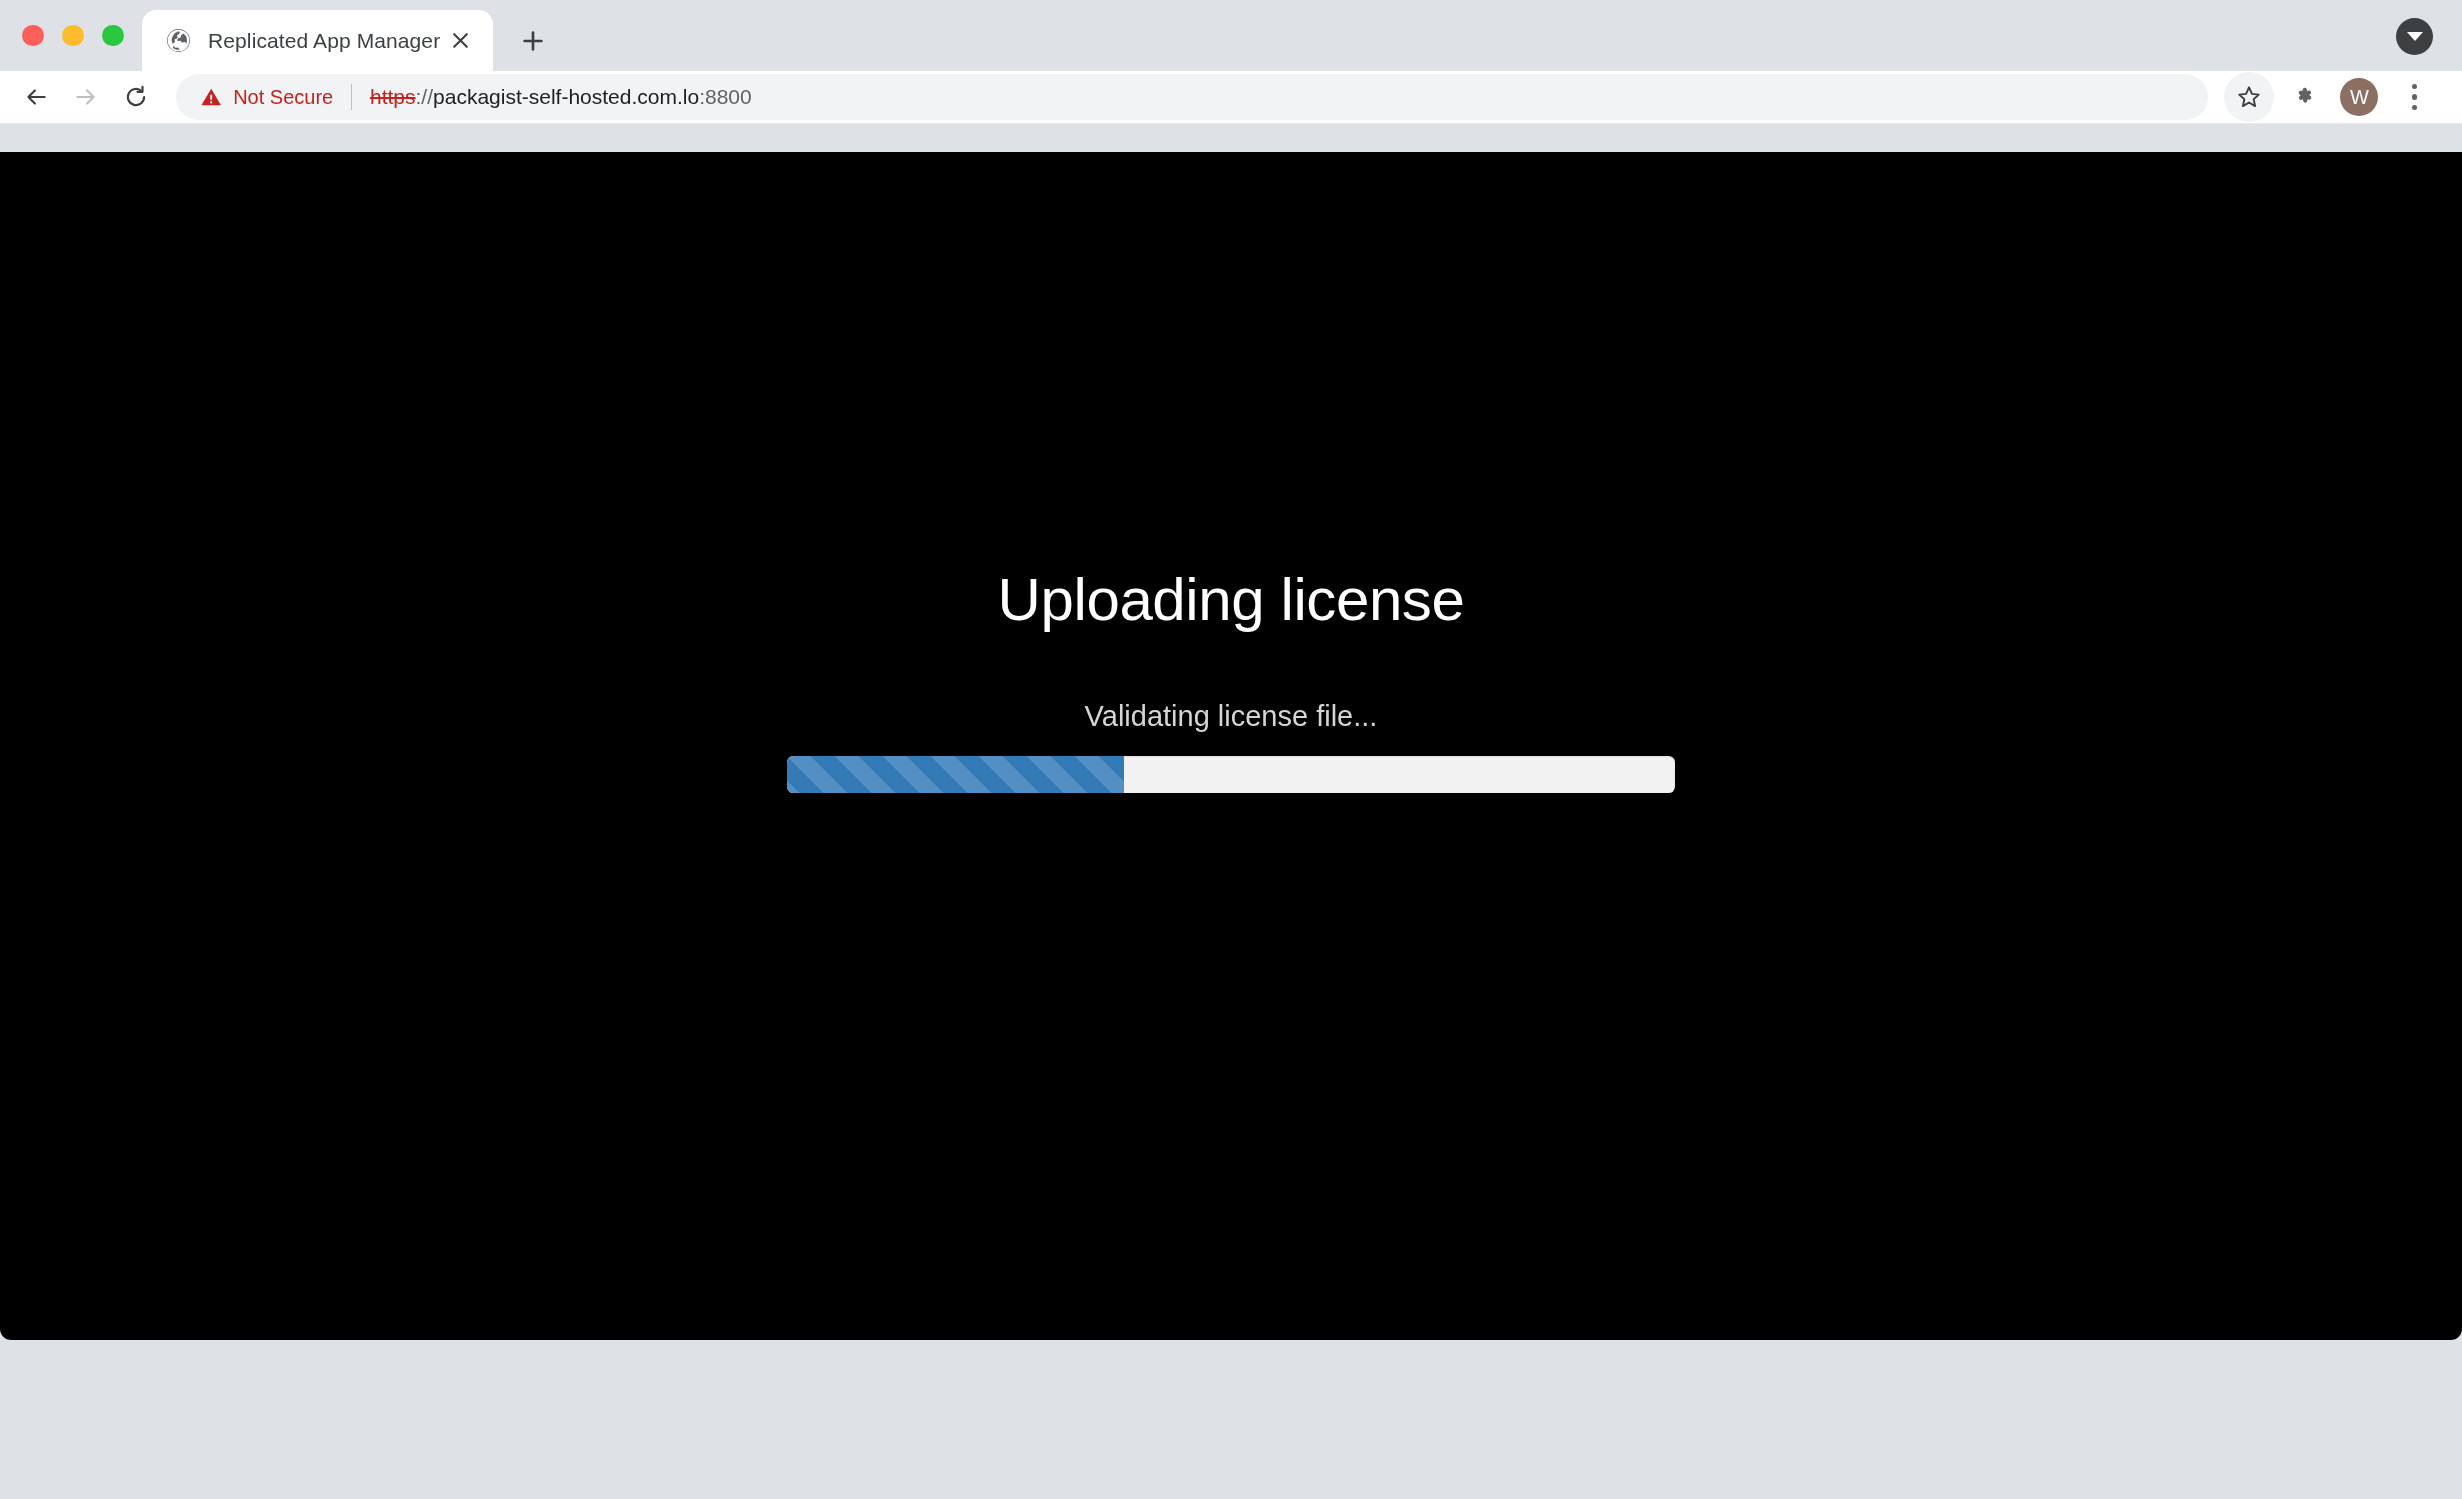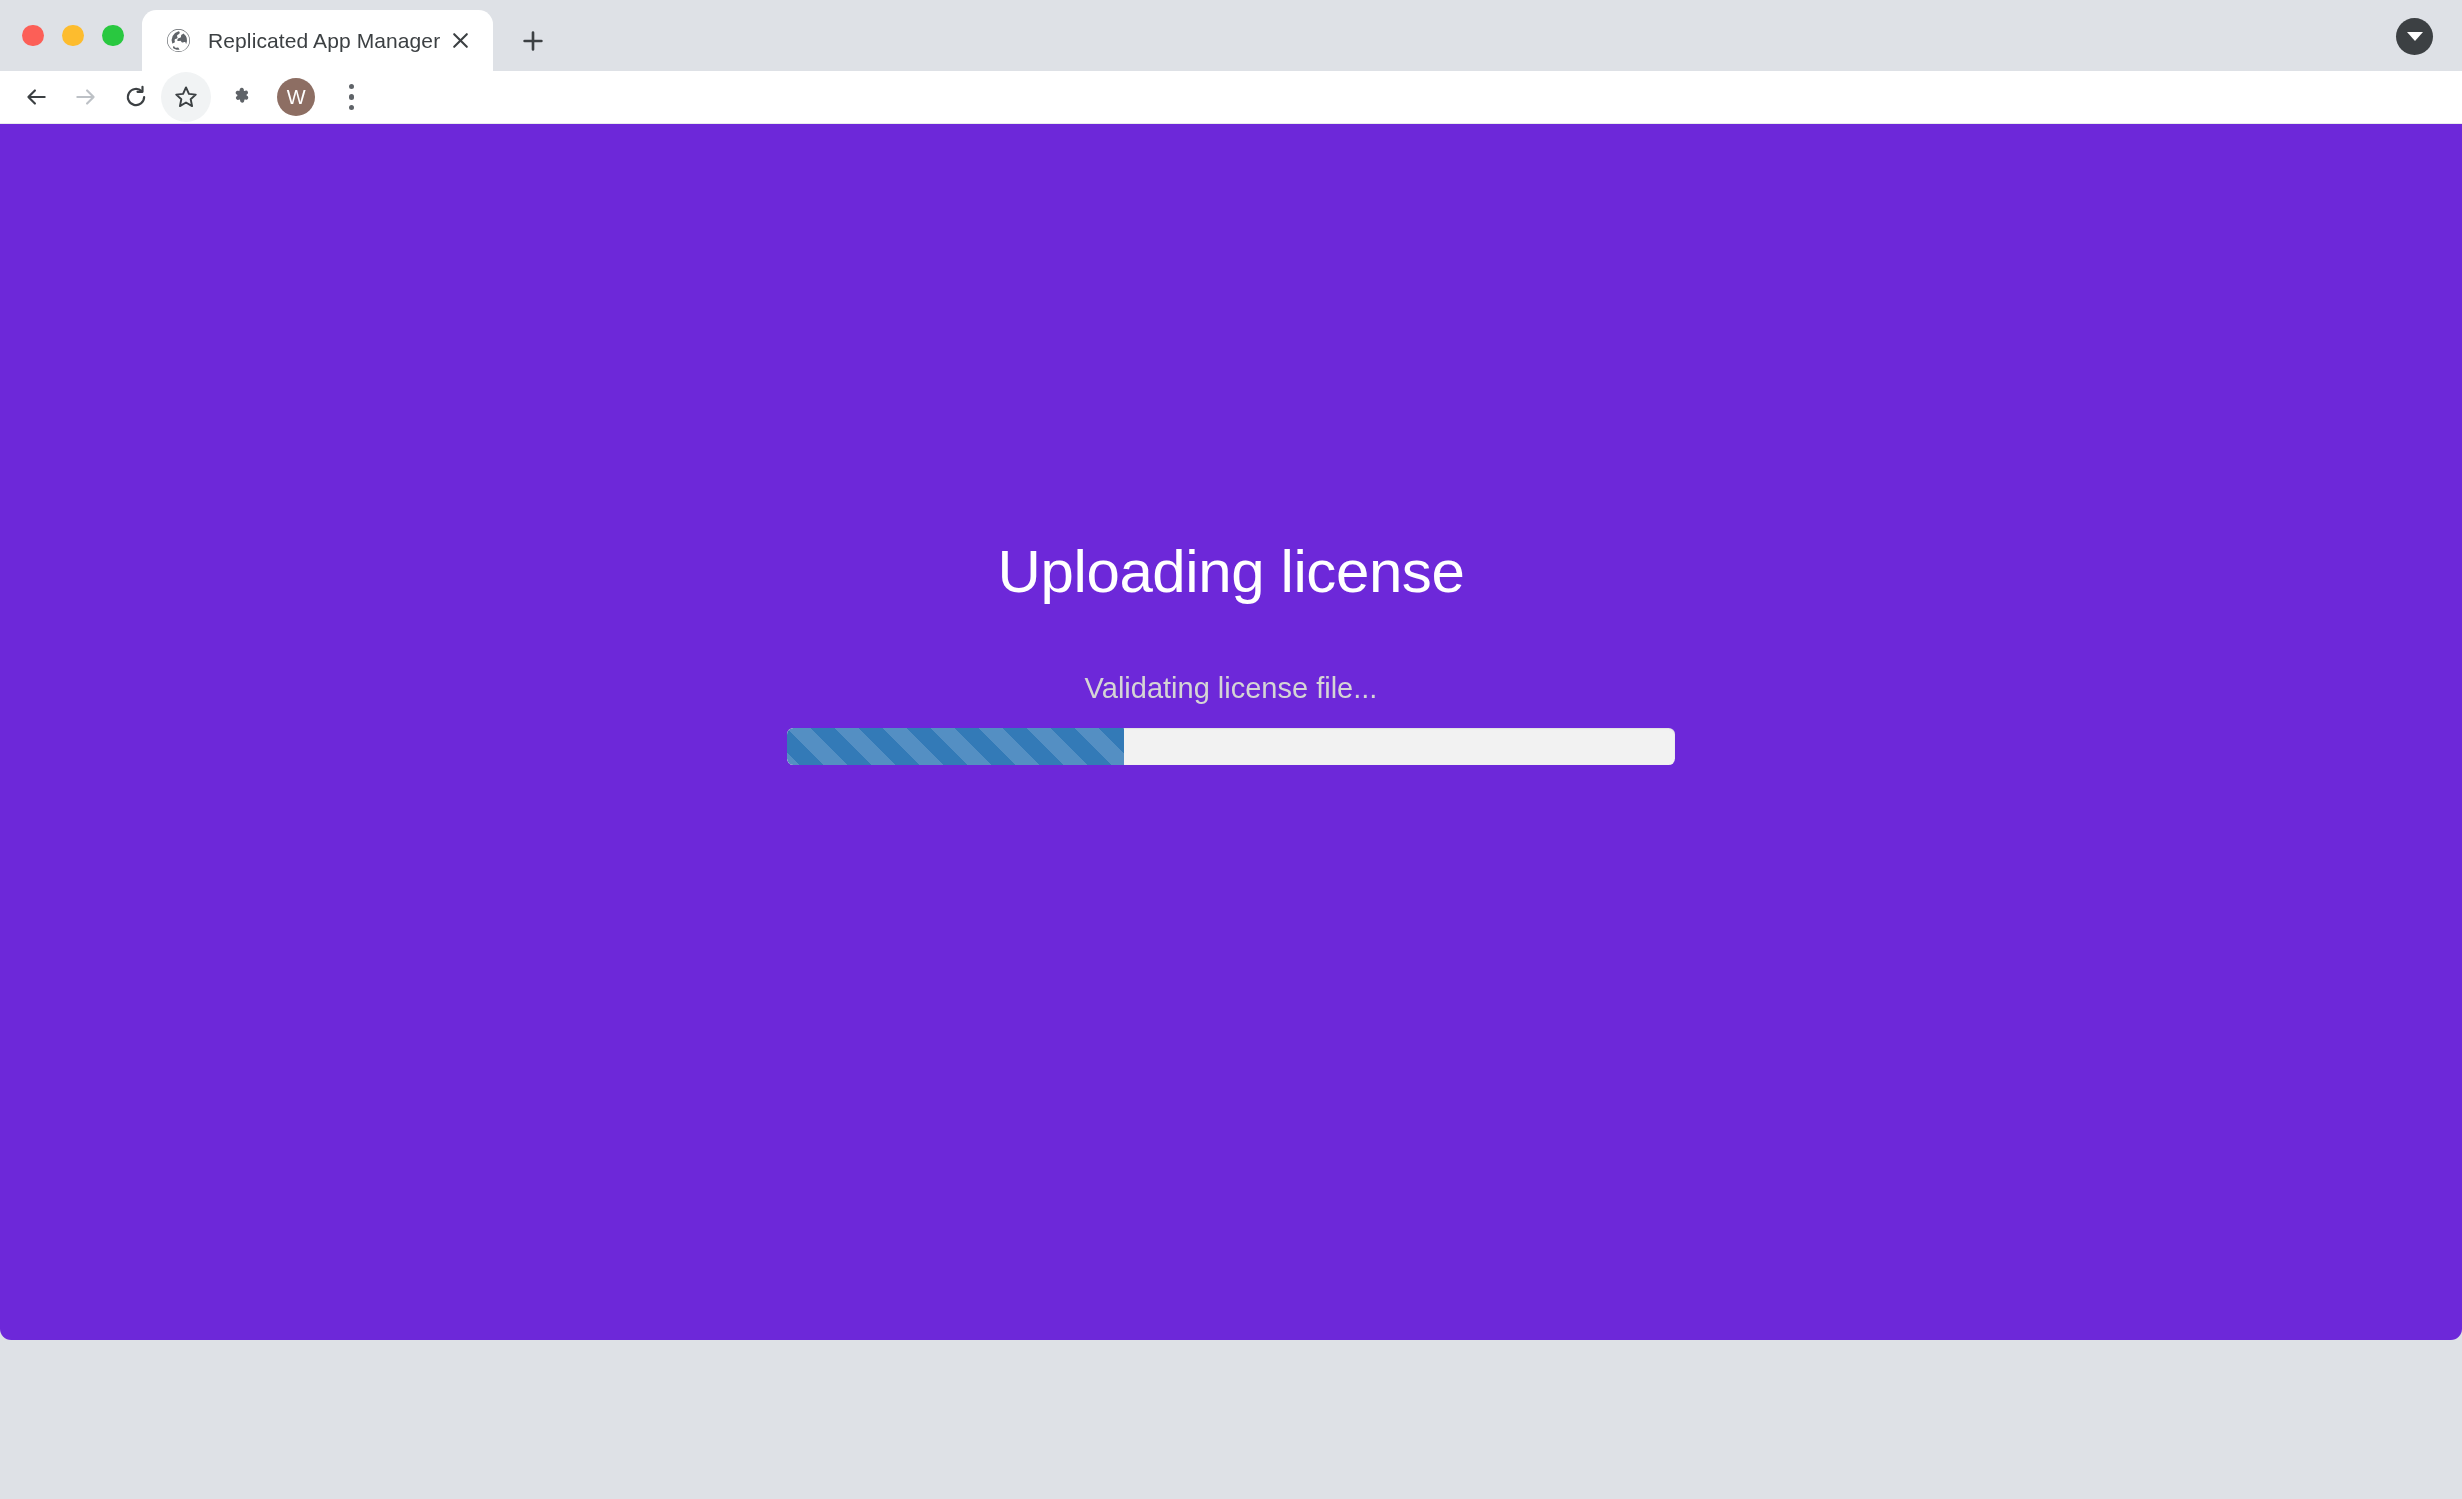--- a/index.html
+++ b/index.html
@@ -318,20 +318,39 @@
       </svg>
     </div>
 
     <div class="nav-btn">
       <svg width="26" height="26" viewBox="0 0 24 24">
         <path d="M19.5 12a7.5 7.5 0 1 1-2.2-5.3" stroke="#3c4043" stroke-width="2" fill="none" stroke-linecap="round"></path>
         <path d="M18 2.6 V7.2 H13.4" stroke="#3c4043" stroke-width="2" fill="none" stroke-linecap="round" stroke-linejoin="round"></path>
       </svg>
     </div>
 
+    <div class="omnibox">
+      <div class="security-chip">
+        <span class="warn-icon">
+          <svg width="22.4" height="22.4" viewBox="0 0 24 24">
+            <path d="M12 3 L22.5 20.5 H1.5 Z" fill="#c5221f"></path>
+            <rect x="11" y="9" width="2" height="6" rx="1" fill="#ffffff"></rect>
+            <circle cx="12" cy="17.6" r="1.2" fill="#ffffff"></circle>
+          </svg>
+        </span>
+        <span class="security-text">Not Secure</span>
+      </div>
+      <span class="omni-divider"></span>
+      <span class="url">
+        <span class="url-scheme">https</span>
+          <span class="url-sep">://</span>
+          <span class="url-host">packagist-self-hosted.com.lo</span>
+          <span class="url-port">:8800</span>
+      </span>
+    </div>
 
     <div class="toolbar-right">
       <div class="icon-btn star-btn">
         <svg width="26" height="26" viewBox="0 0 24 24">
           <path d="M12 3.2 L14.7 9.1 L21 9.8 L16.3 14 L17.6 20.4 L12 17.1 L6.4 20.4 L7.7 14 L3 9.8 L9.3 9.1 Z" fill="none" stroke="#3c4043" stroke-width="1.8" stroke-linejoin="round"></path>
         </svg>
       </div>
 
       <div class="icon-btn">
         <svg width="26" height="26" viewBox="0 0 24 24">
@@ -344,21 +363,21 @@
       <div class="icon-btn">
         <span class="kebab">
           <i></i>
             <i></i>
             <i></i>
         </span>
       </div>
     </div>
   </div>
 
-  <div class="viewport" style="background: #6d28d9;">
+  <div class="viewport" style="background: #000000; margin-top: 28px;">
     <div class="upload-stage">
       <h1 class="page-title" style="color: rgb(255, 255, 255);">Uploading license</h1>
       <p class="status-text" style="color: rgb(213, 213, 213);">Validating license file...</p>
       <div class="progress-outer" style="background: rgb(242, 242, 242);">
         <div class="progress-fill" style="width: 38%; background-color: rgb(51, 122, 183);"></div>
       </div>
     </div>
   </div>
 
 </div>

